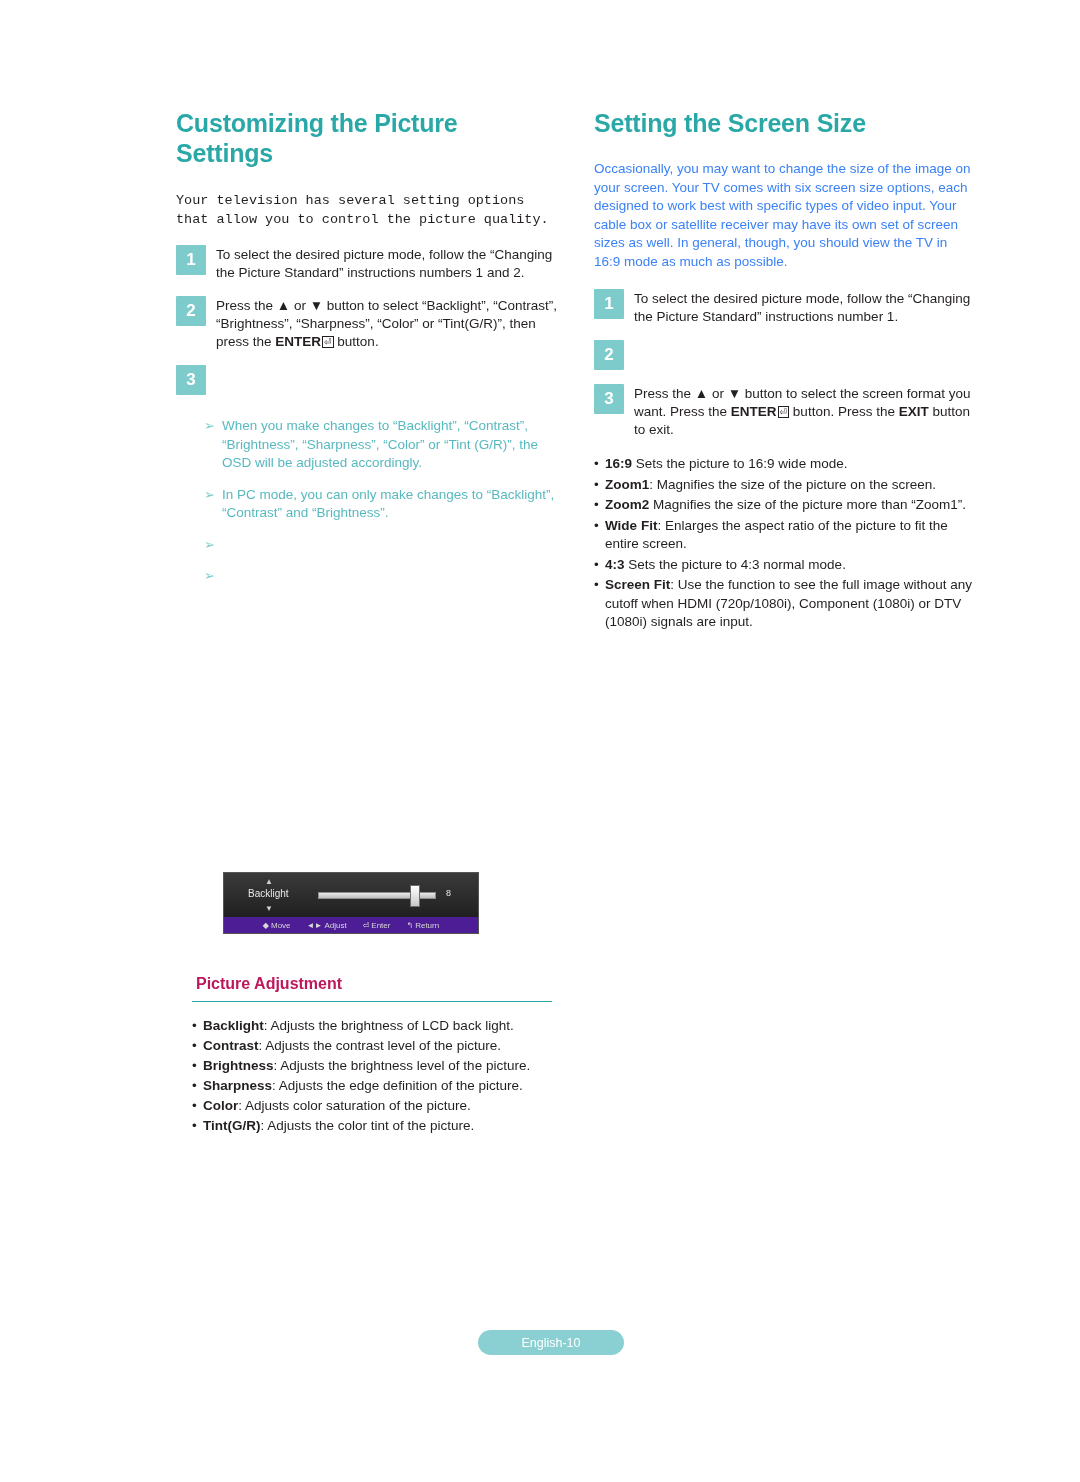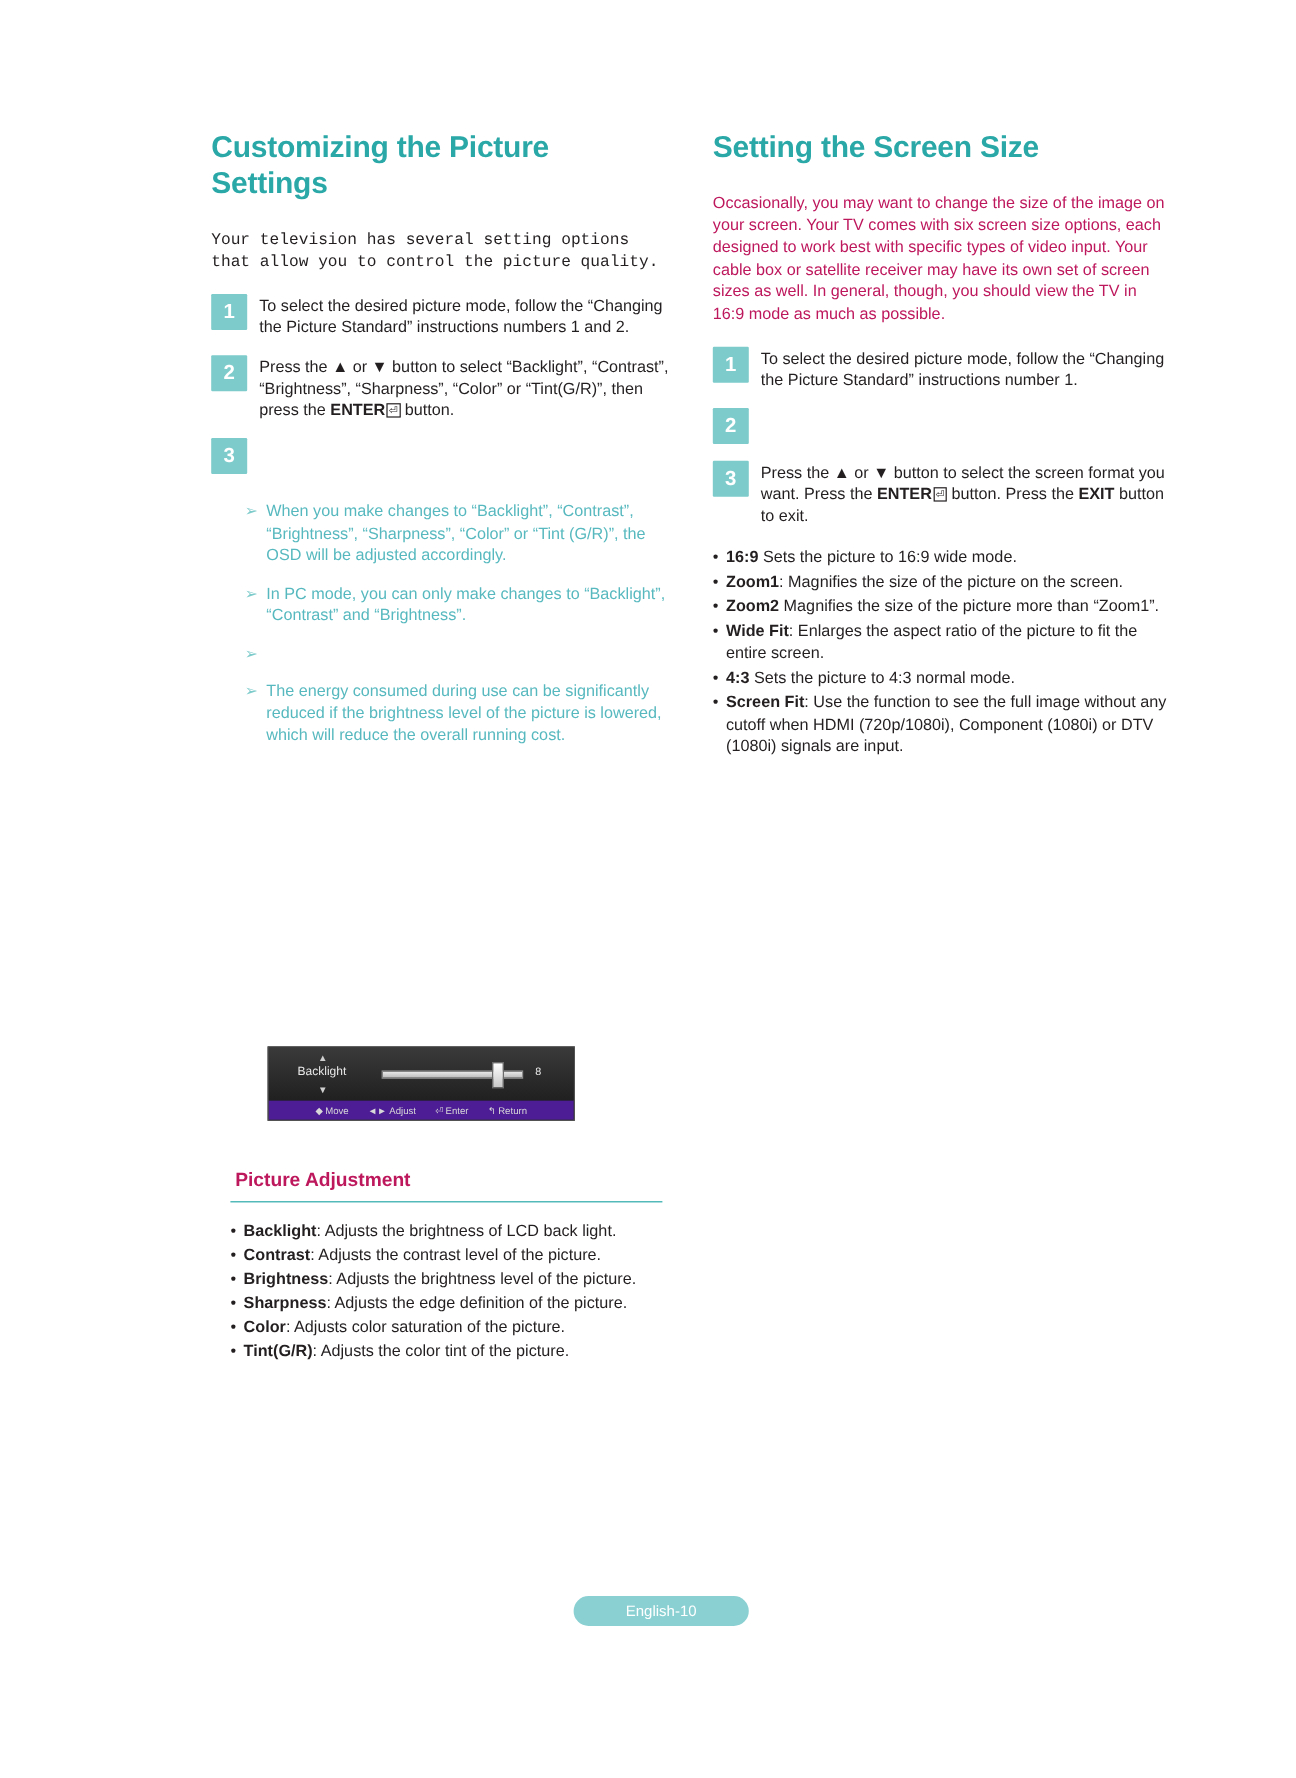--- a/index.html
+++ b/index.html
@@ -23,21 +23,21 @@
     letter-spacing:-0.2px;
   }
   h1.sec-title.right { margin-bottom:22px; }
 
   p.intro {
     font-size:13.5px; line-height:18.5px;
     margin:0 0 16px 0; color:#231f20;font-family:Liberation Mono, monospace;
   }
   p.intro-r {
     font-size:13.5px; line-height:18.5px;
-    margin:0 0 18px 0; color:#be185d;
+    margin:0 0 18px 0; color:#3b82f6;
   }
 
   .step {
     display:flex; align-items:flex-start;
     margin-bottom:14px;
   }
   .step .num {
     flex:0 0 auto;
     width:30px; height:30px;
     background:#7ecbcb; color:#ffffff;
@@ -190,21 +190,20 @@
     </div>
     <div class="note">
       <div class="arrow">➢</div>
       <div class="ntxt">In PC mode, you can only make changes to “Backlight”, “Contrast” and “Brightness”.</div>
     </div>
     <div class="note">
       <div class="arrow">➢</div>
     </div>
     <div class="note">
       <div class="arrow">➢</div>
-      <div class="ntxt">The energy consumed during use can be significantly reduced if the brightness level of the picture is lowered, which will reduce the overall running cost.</div>
     </div>
   </div>
 
   <div class="col-right">
     <h1 class="sec-title right">Setting the Screen Size</h1>
     <p class="intro-r">Occasionally, you may want to change the size of the image on your screen. Your TV comes with six screen size options, each designed to work best with specific types of video input. Your cable box or satellite receiver may have its own set of screen sizes as well. In general, though, you should view the TV in 16:9 mode as much as possible.</p>
 
     <div class="step">
       <div class="num">1</div>
       <div class="txt">To select the desired picture mode, follow the “Changing the Picture Standard” instructions number 1.</div>

